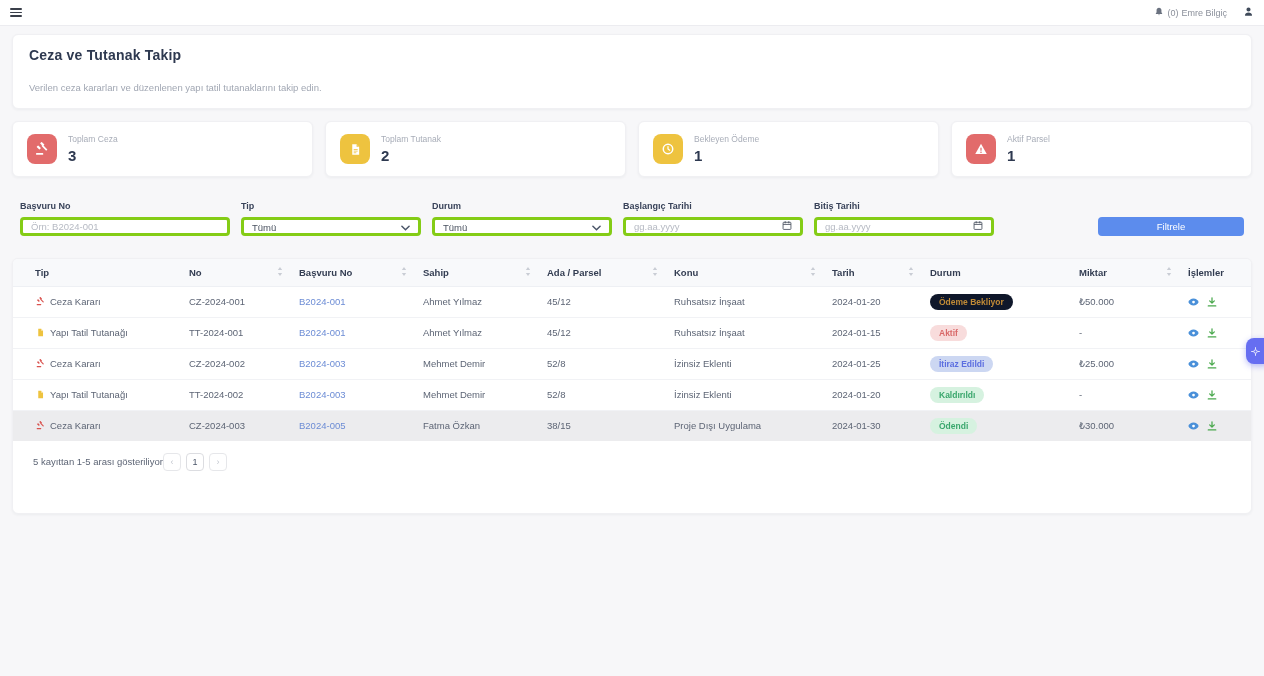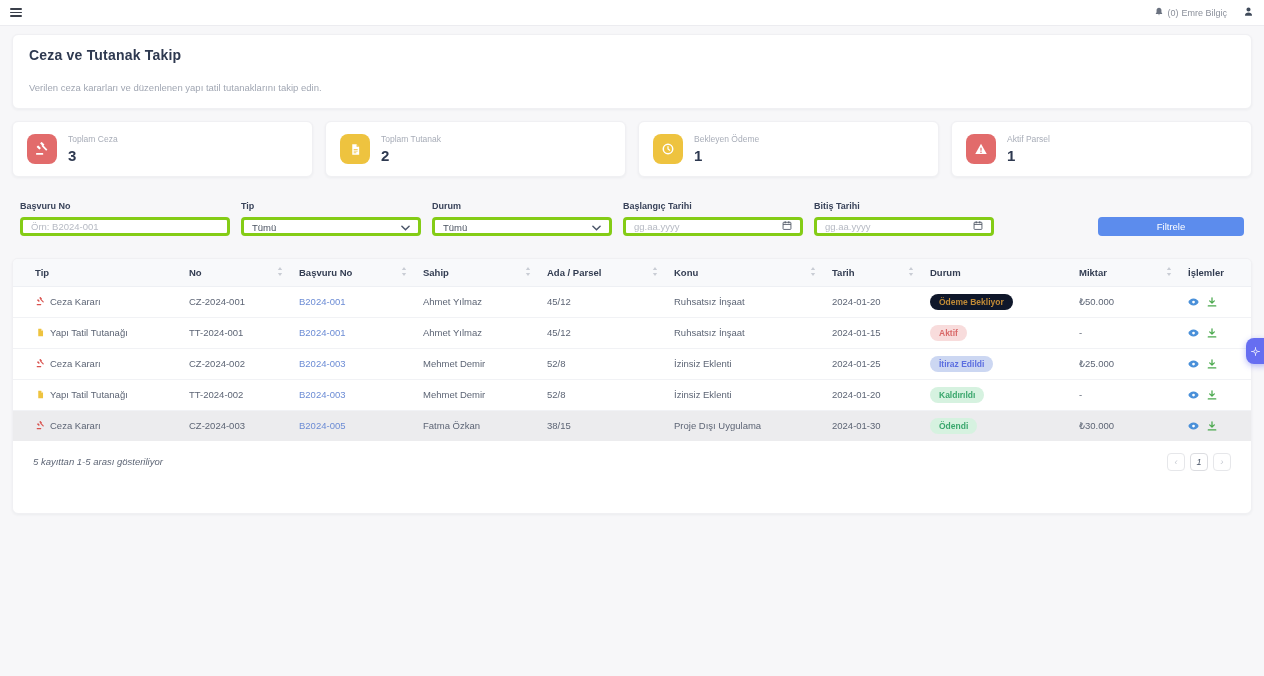--- a/index.html
+++ b/index.html
@@ -60,21 +60,21 @@
   .tip-icon[data-kind="tutanak"] .i-doc-yellow { display:block; }
   .link { color:#6c8cd5; cursor:pointer; }
   .badge { display:inline-block; padding:3px 9px; border-radius:9px; font-size:8.5px; font-weight:bold; }
   .badge[data-variant="warning"] { background:#0f172a; color:#c08a36; }
   .badge[data-variant="danger"]  { background:#f8dcdc; color:#d96a6a; }
   .badge[data-variant="info"]    { background:#ccd7f2; color:#5b6ee0; }
   .badge[data-variant="success"] { background:#d6f2e0; color:#3aa76d; }
   .actions { display:flex; align-items:center; gap:8px; height:30px; }
   .actions span { cursor:pointer; display:inline-flex; }
   
-  .table-footer { display:flex; justify-content:space-between; align-items:center; padding:12px 20px 42px;font-style:italic; }
+  .table-footer { display:flex; align-items:center; padding:12px 20px 42px; }
   .summary { font-size:9.5px; color:#5d6575; }
   .pagination { display:flex; gap:5px; }
   .page-btn { width:18px; height:18px; border:1px solid #e6e7ea; border-radius:4px; background:#fff;
     display:flex; align-items:center; justify-content:center; font-size:9px; color:#c3c7cf; cursor:pointer; }
   .page-btn.current { color:#4a5568; border-color:#dcdde1; }
   
   .fab { position:absolute; right:-8px; top:338px; width:26px; height:26px; background:#666ef1;
     border-radius:8px; box-shadow:0 2px 6px rgba(80,90,240,.4);
     display:flex; align-items:center; justify-content:flex-start; padding-left:5px; cursor:pointer; }
 </style>

